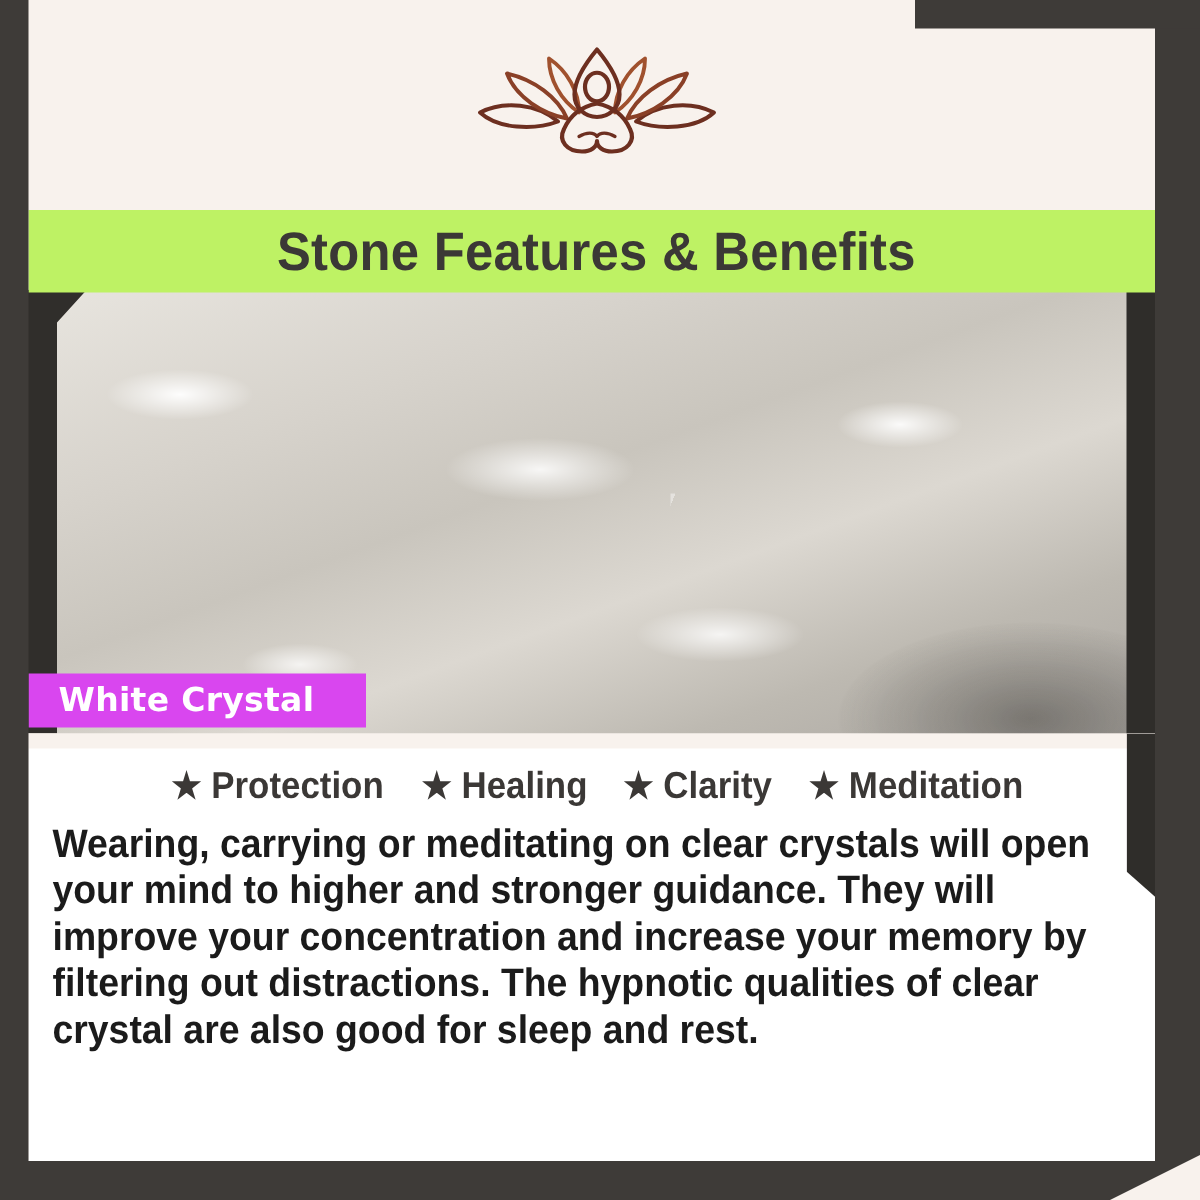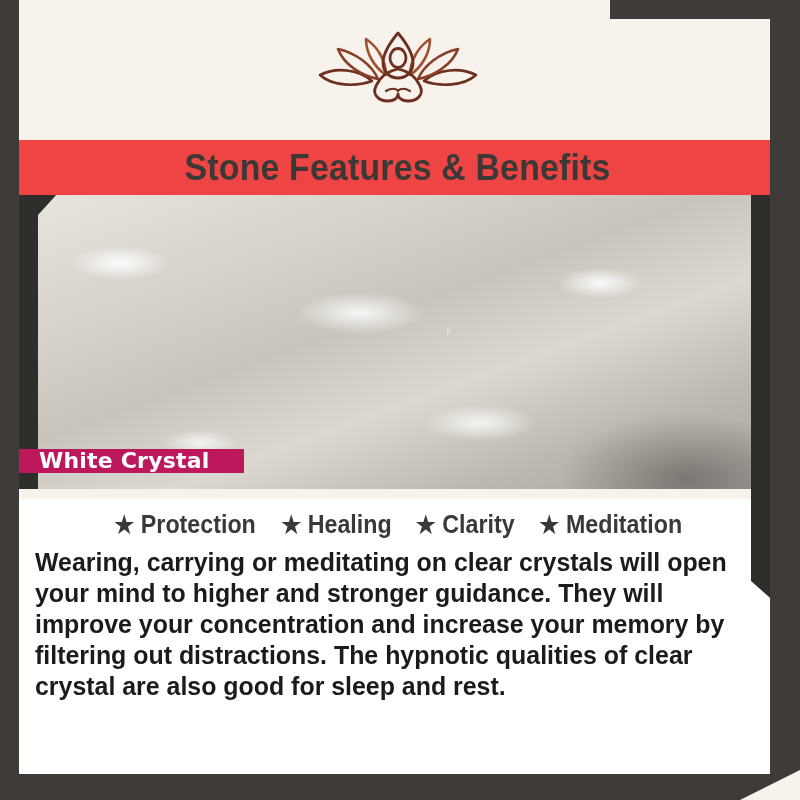--- a/index.html
+++ b/index.html
@@ -46,21 +46,21 @@
   .logo-mark{width:168px;height:74px;display:block;}
   .brand{
     margin-top:2px;
     font-family:"Liberation Serif", serif;
     font-size:18px;letter-spacing:3.2px;color:#241a16;font-weight:400;
   }
 
   
   .title-band{
     position:absolute;left:19px;top:140px;width:758px;height:55px;
-    background:#ef4444;
+    background:#bef264;
     display:flex;align-items:center;justify-content:center;
   }
   .title-text{
     font-family:"Liberation Sans Narrow","Liberation Sans",sans-serif;
     font-weight:bold;font-size:36px;color:#3b3836;
     letter-spacing:.2px;transform:scaleX(.94);transform-origin:center;
     white-space:nowrap;
   }
 
   
@@ -99,22 +99,22 @@
     position:absolute;left:0;top:0;width:62px;height:296px;background:#302e2b;
     clip-path:polygon(0 0, 58px 0, 38px 22px, 38px 296px, 0 296px);
   }
   
   .photo-rail-right{
     position:absolute;right:0;top:0;width:26px;height:296px;background:#2f2d2a;
   }
 
   
   .caption{
-    position:absolute;left:19px;top:449px;width:225px;height:24px;
-    background:#be185d;display:flex;align-items:flex-end;padding-left:20px;
+    position:absolute;left:19px;top:449px;width:225px;height:36px;
+    background:#d946ef;display:flex;align-items:center;padding-left:20px;
     box-sizing:border-box;
   }
   .caption-text{
     color:#ffffff;font-weight:bold;font-size:22px;letter-spacing:.2px;
     font-family:"DejaVu Sans", sans-serif;
   }
 
   
   .rail-lower{
     position:absolute;left:751px;top:489px;width:26px;height:115px;background:#2f2d2a;

